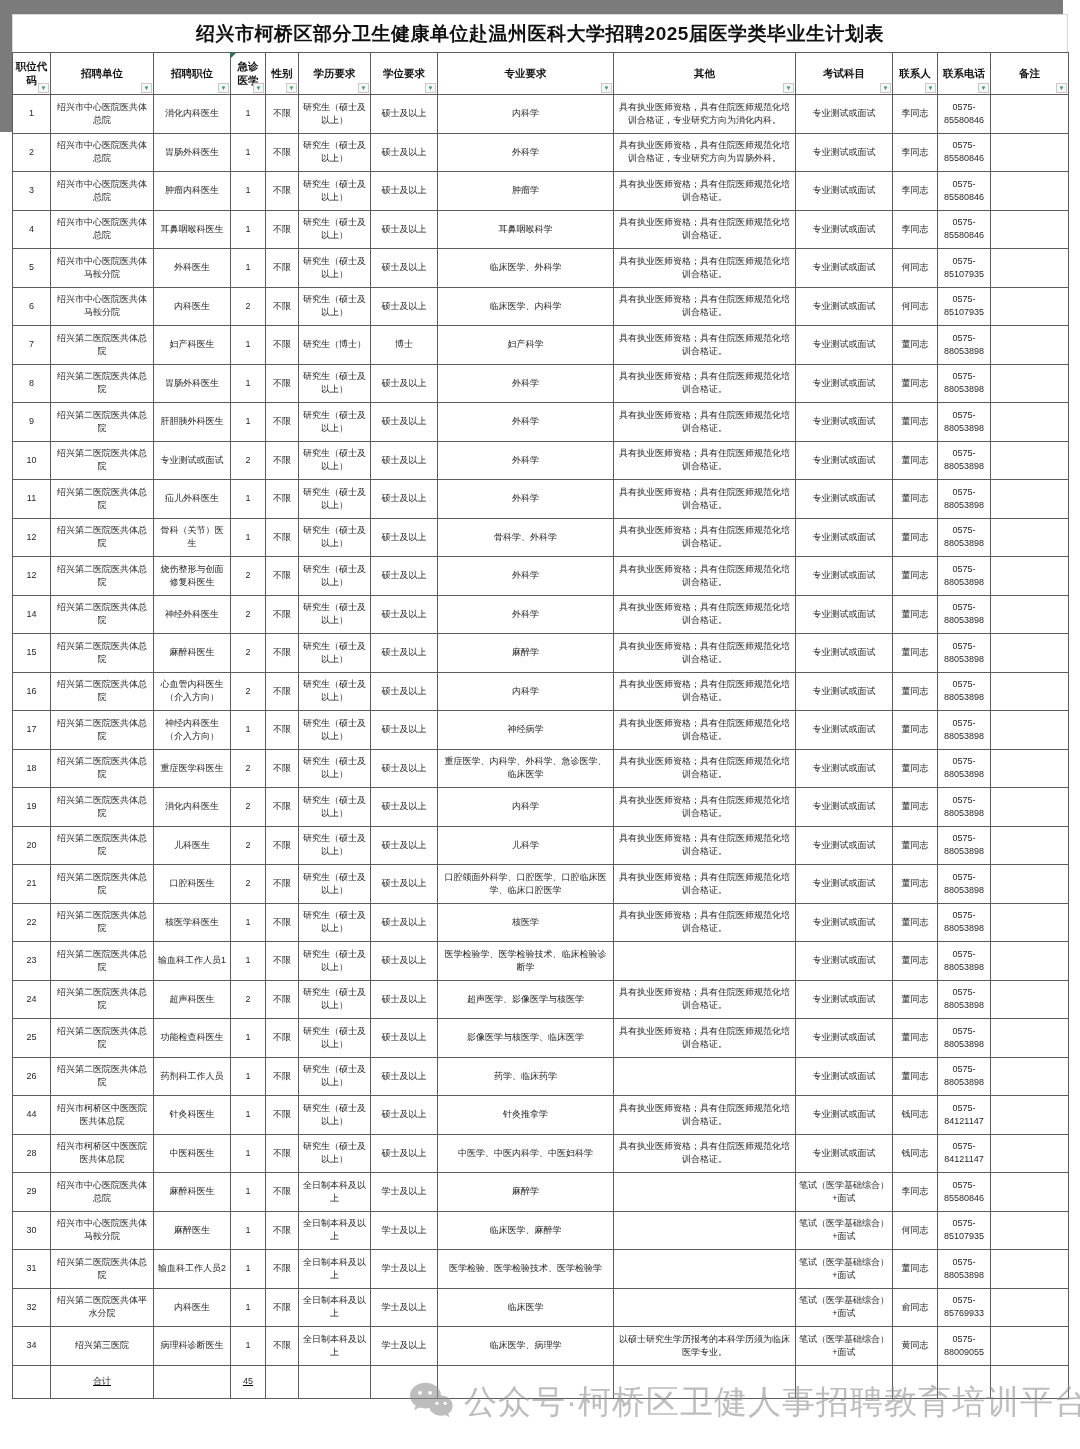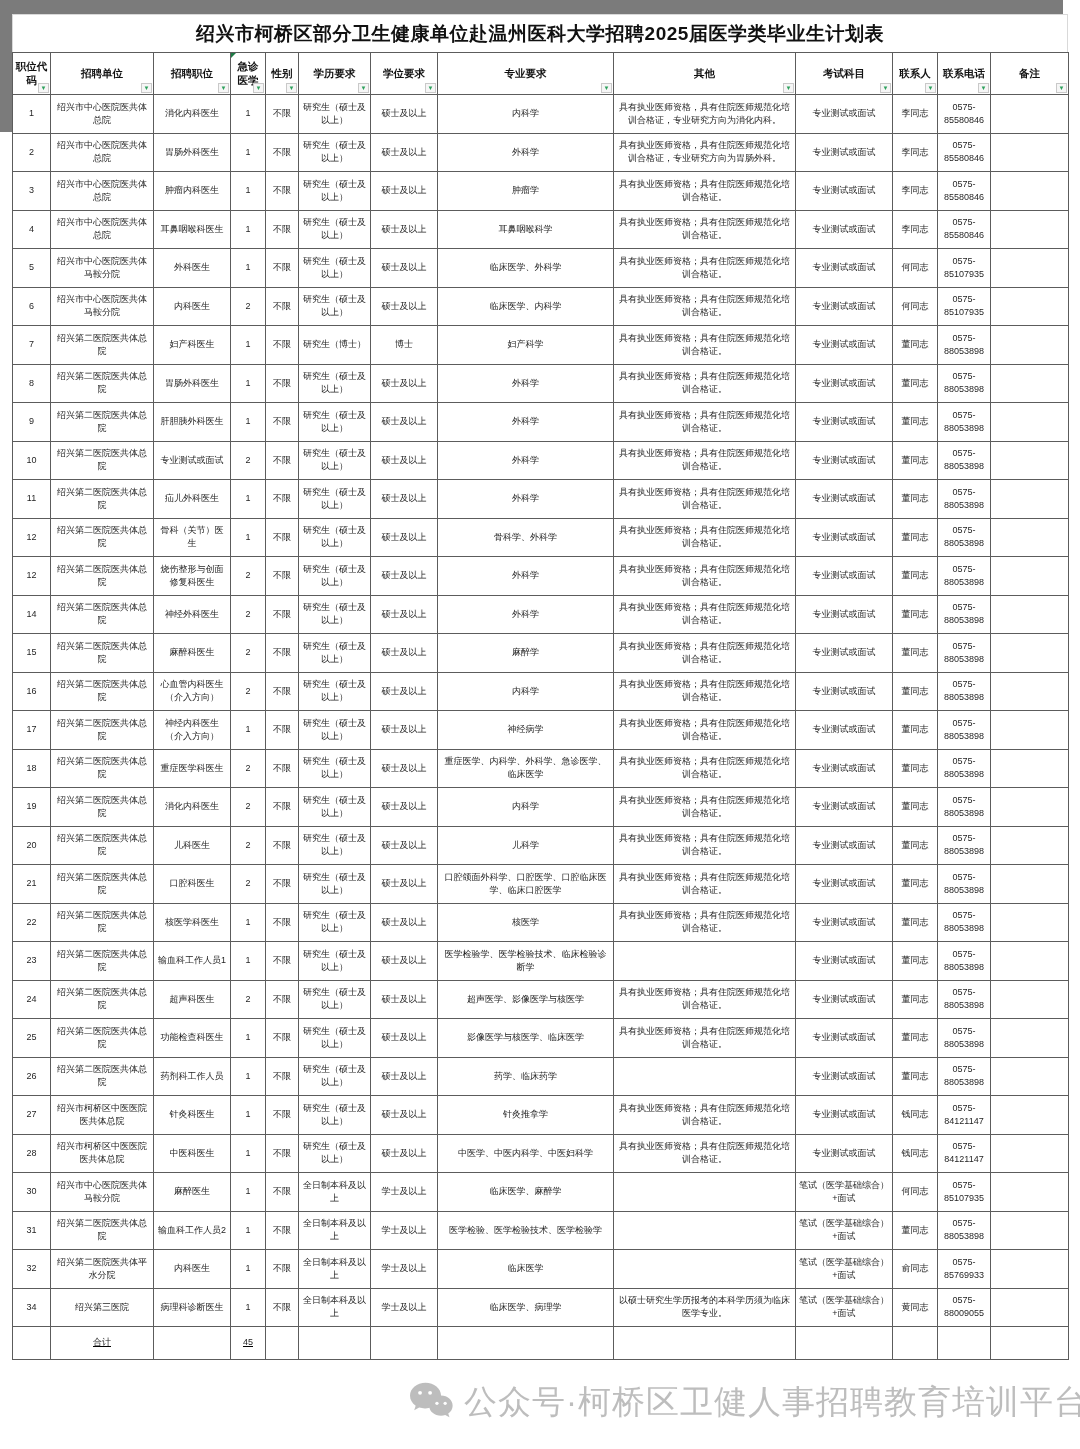--- a/index.html
+++ b/index.html
@@ -483,21 +483,21 @@
           <td>硕士及以上</td>
           <td>药学、临床药学</td>
           <td class="left"></td>
           <td>专业测试或面试</td>
           <td>董同志</td>
           <td class="phone">0575-
 88053898</td>
           <td></td>
         </tr>
         <tr>
-          <td>27</td>
+          <td>44</td>
           <td>绍兴市柯桥区中医医院医共体总院</td>
           <td>针灸科医生</td>
           <td>1</td>
           <td>不限</td>
           <td>研究生（硕士及以上）</td>
           <td>硕士及以上</td>
           <td>针灸推拿学</td>
           <td class="left">具有执业医师资格；具有住院医师规范化培训合格证。</td>
           <td>专业测试或面试</td>
           <td>钱同志</td>
@@ -512,20 +512,36 @@
           <td>1</td>
           <td>不限</td>
           <td>研究生（硕士及以上）</td>
           <td>硕士及以上</td>
           <td>中医学、中医内科学、中医妇科学</td>
           <td class="left">具有执业医师资格；具有住院医师规范化培训合格证。</td>
           <td>专业测试或面试</td>
           <td>钱同志</td>
           <td class="phone">0575-
 84121147</td>
+          <td></td>
+        </tr>
+        <tr>
+          <td>29</td>
+          <td>绍兴市中心医院医共体总院</td>
+          <td>麻醉科医生</td>
+          <td>1</td>
+          <td>不限</td>
+          <td>全日制本科及以上</td>
+          <td>学士及以上</td>
+          <td>麻醉学</td>
+          <td class="left"></td>
+          <td>笔试（医学基础综合）+面试</td>
+          <td>李同志</td>
+          <td class="phone">0575-
+85580846</td>
           <td></td>
         </tr>
         <tr>
           <td>30</td>
           <td>绍兴市中心医院医共体马鞍分院</td>
           <td>麻醉医生</td>
           <td>1</td>
           <td>不限</td>
           <td>全日制本科及以上</td>
           <td>学士及以上</td>

